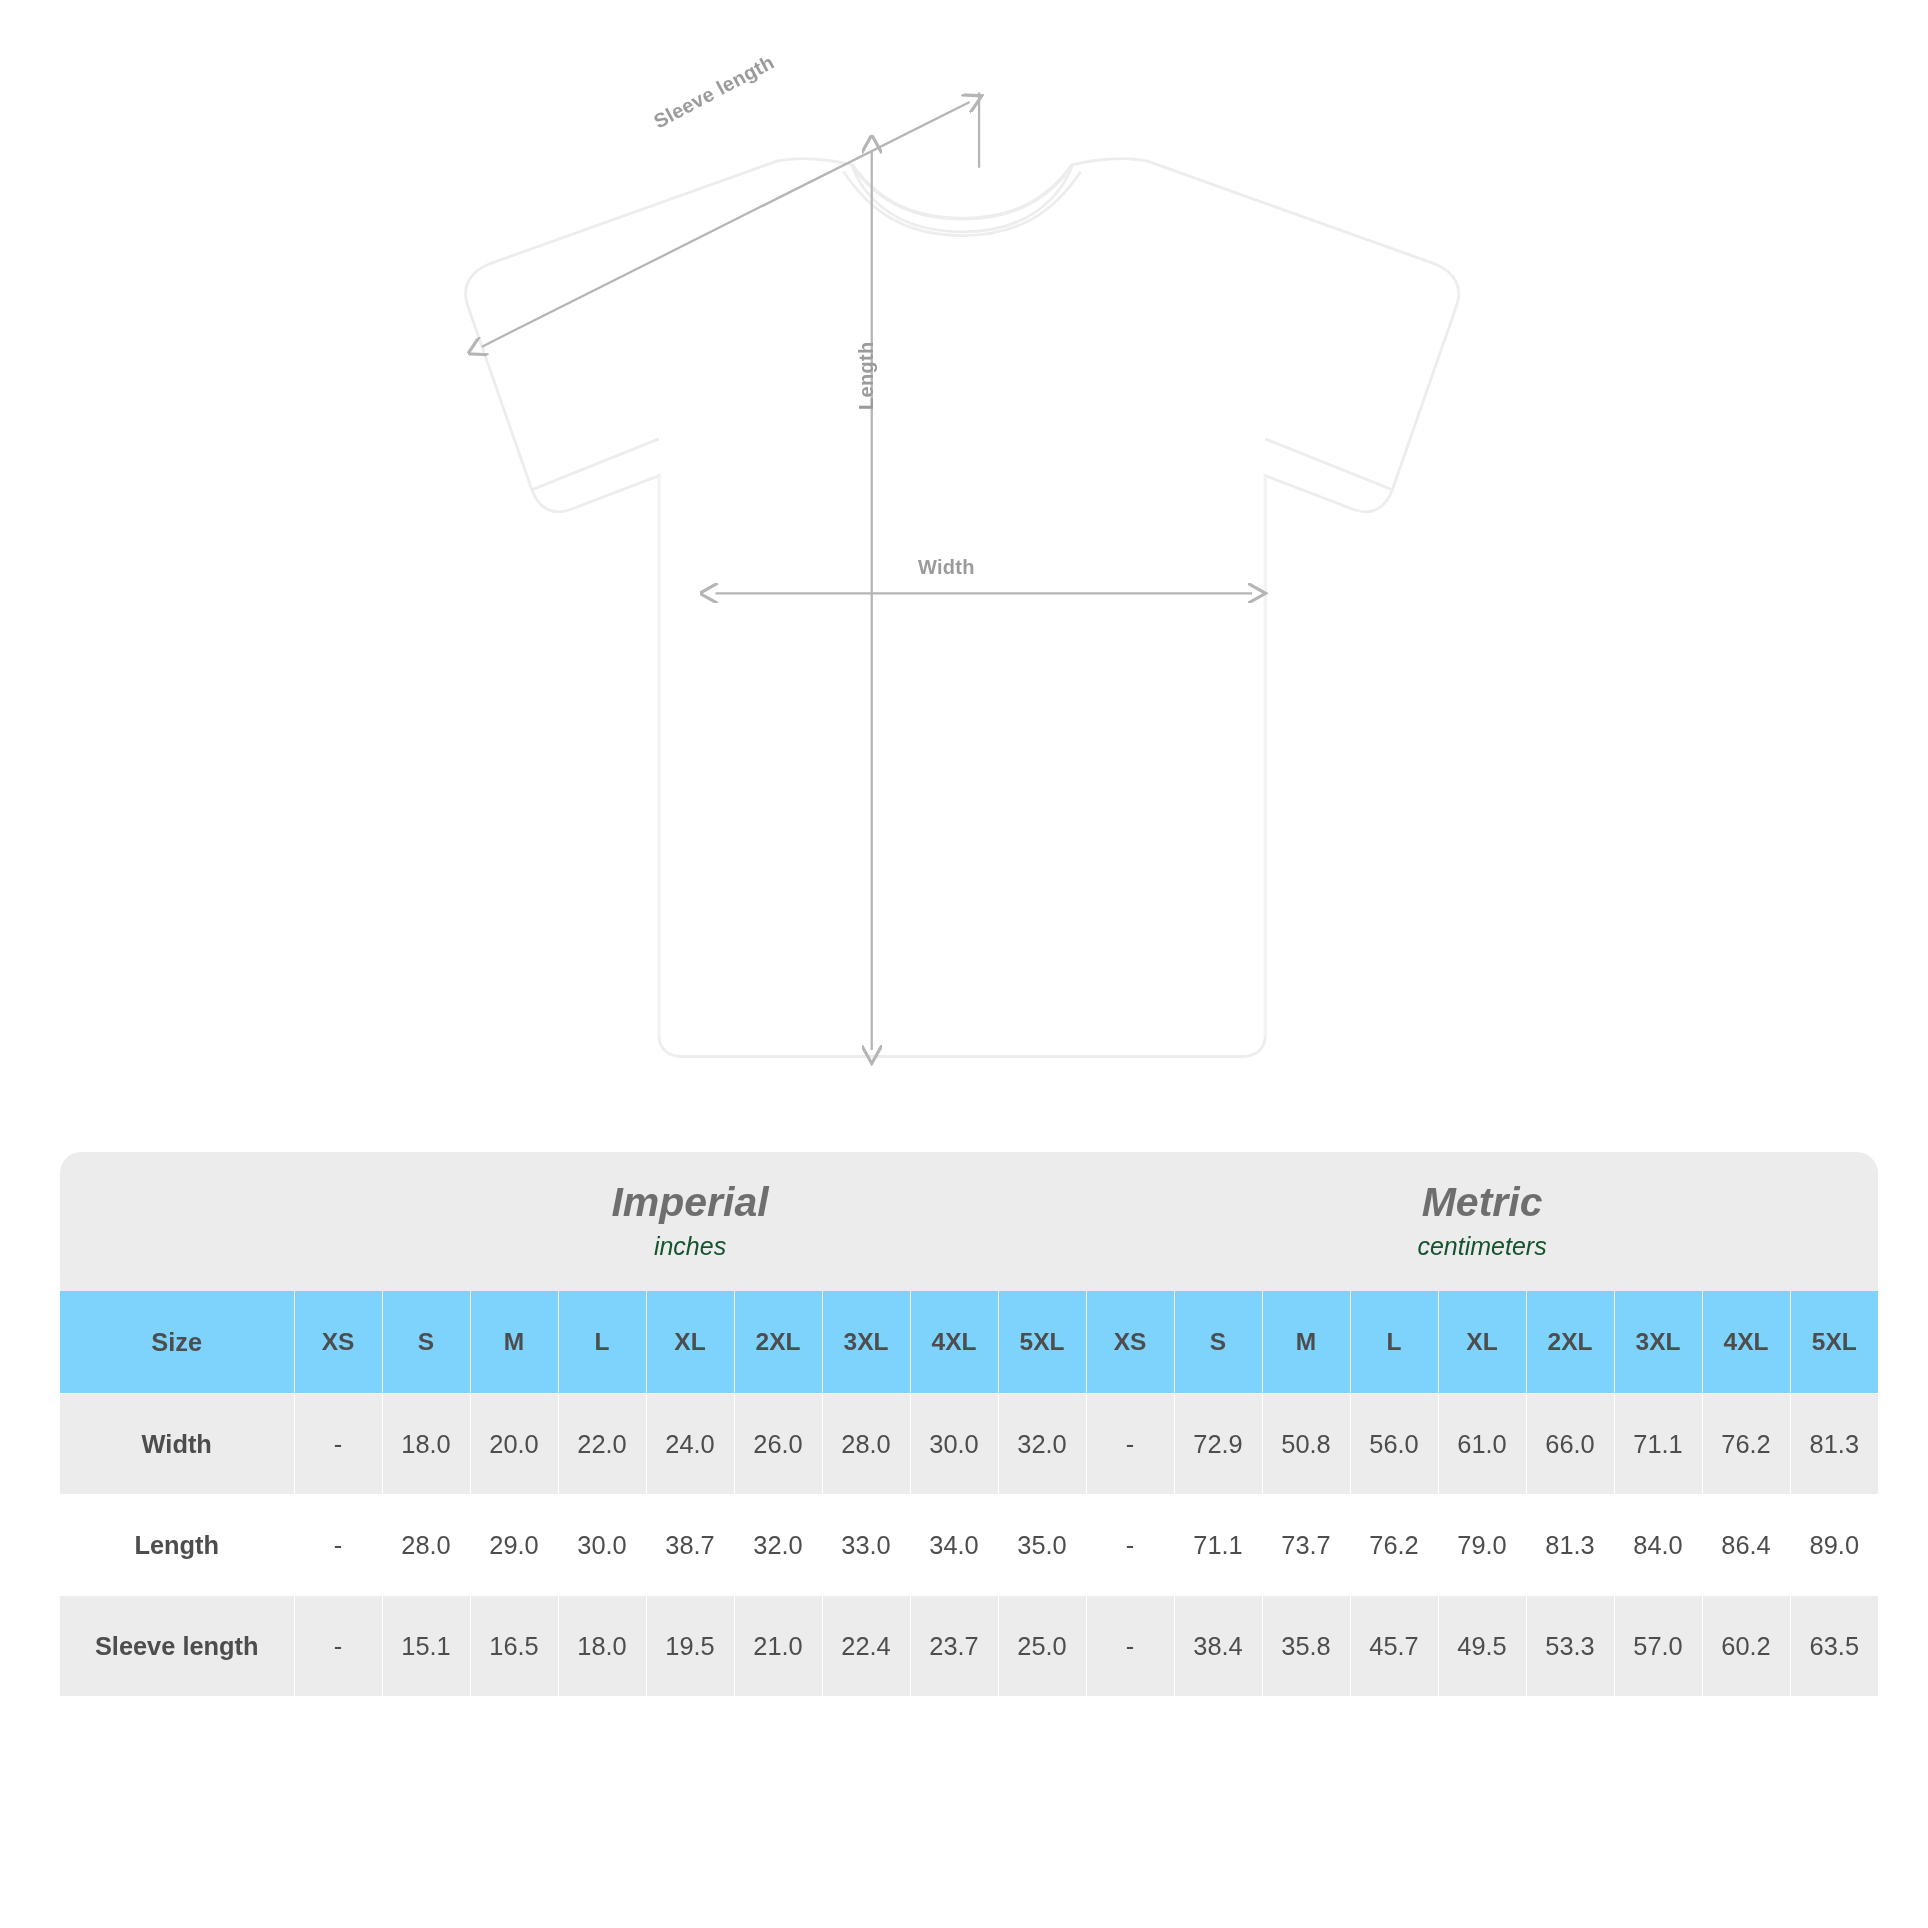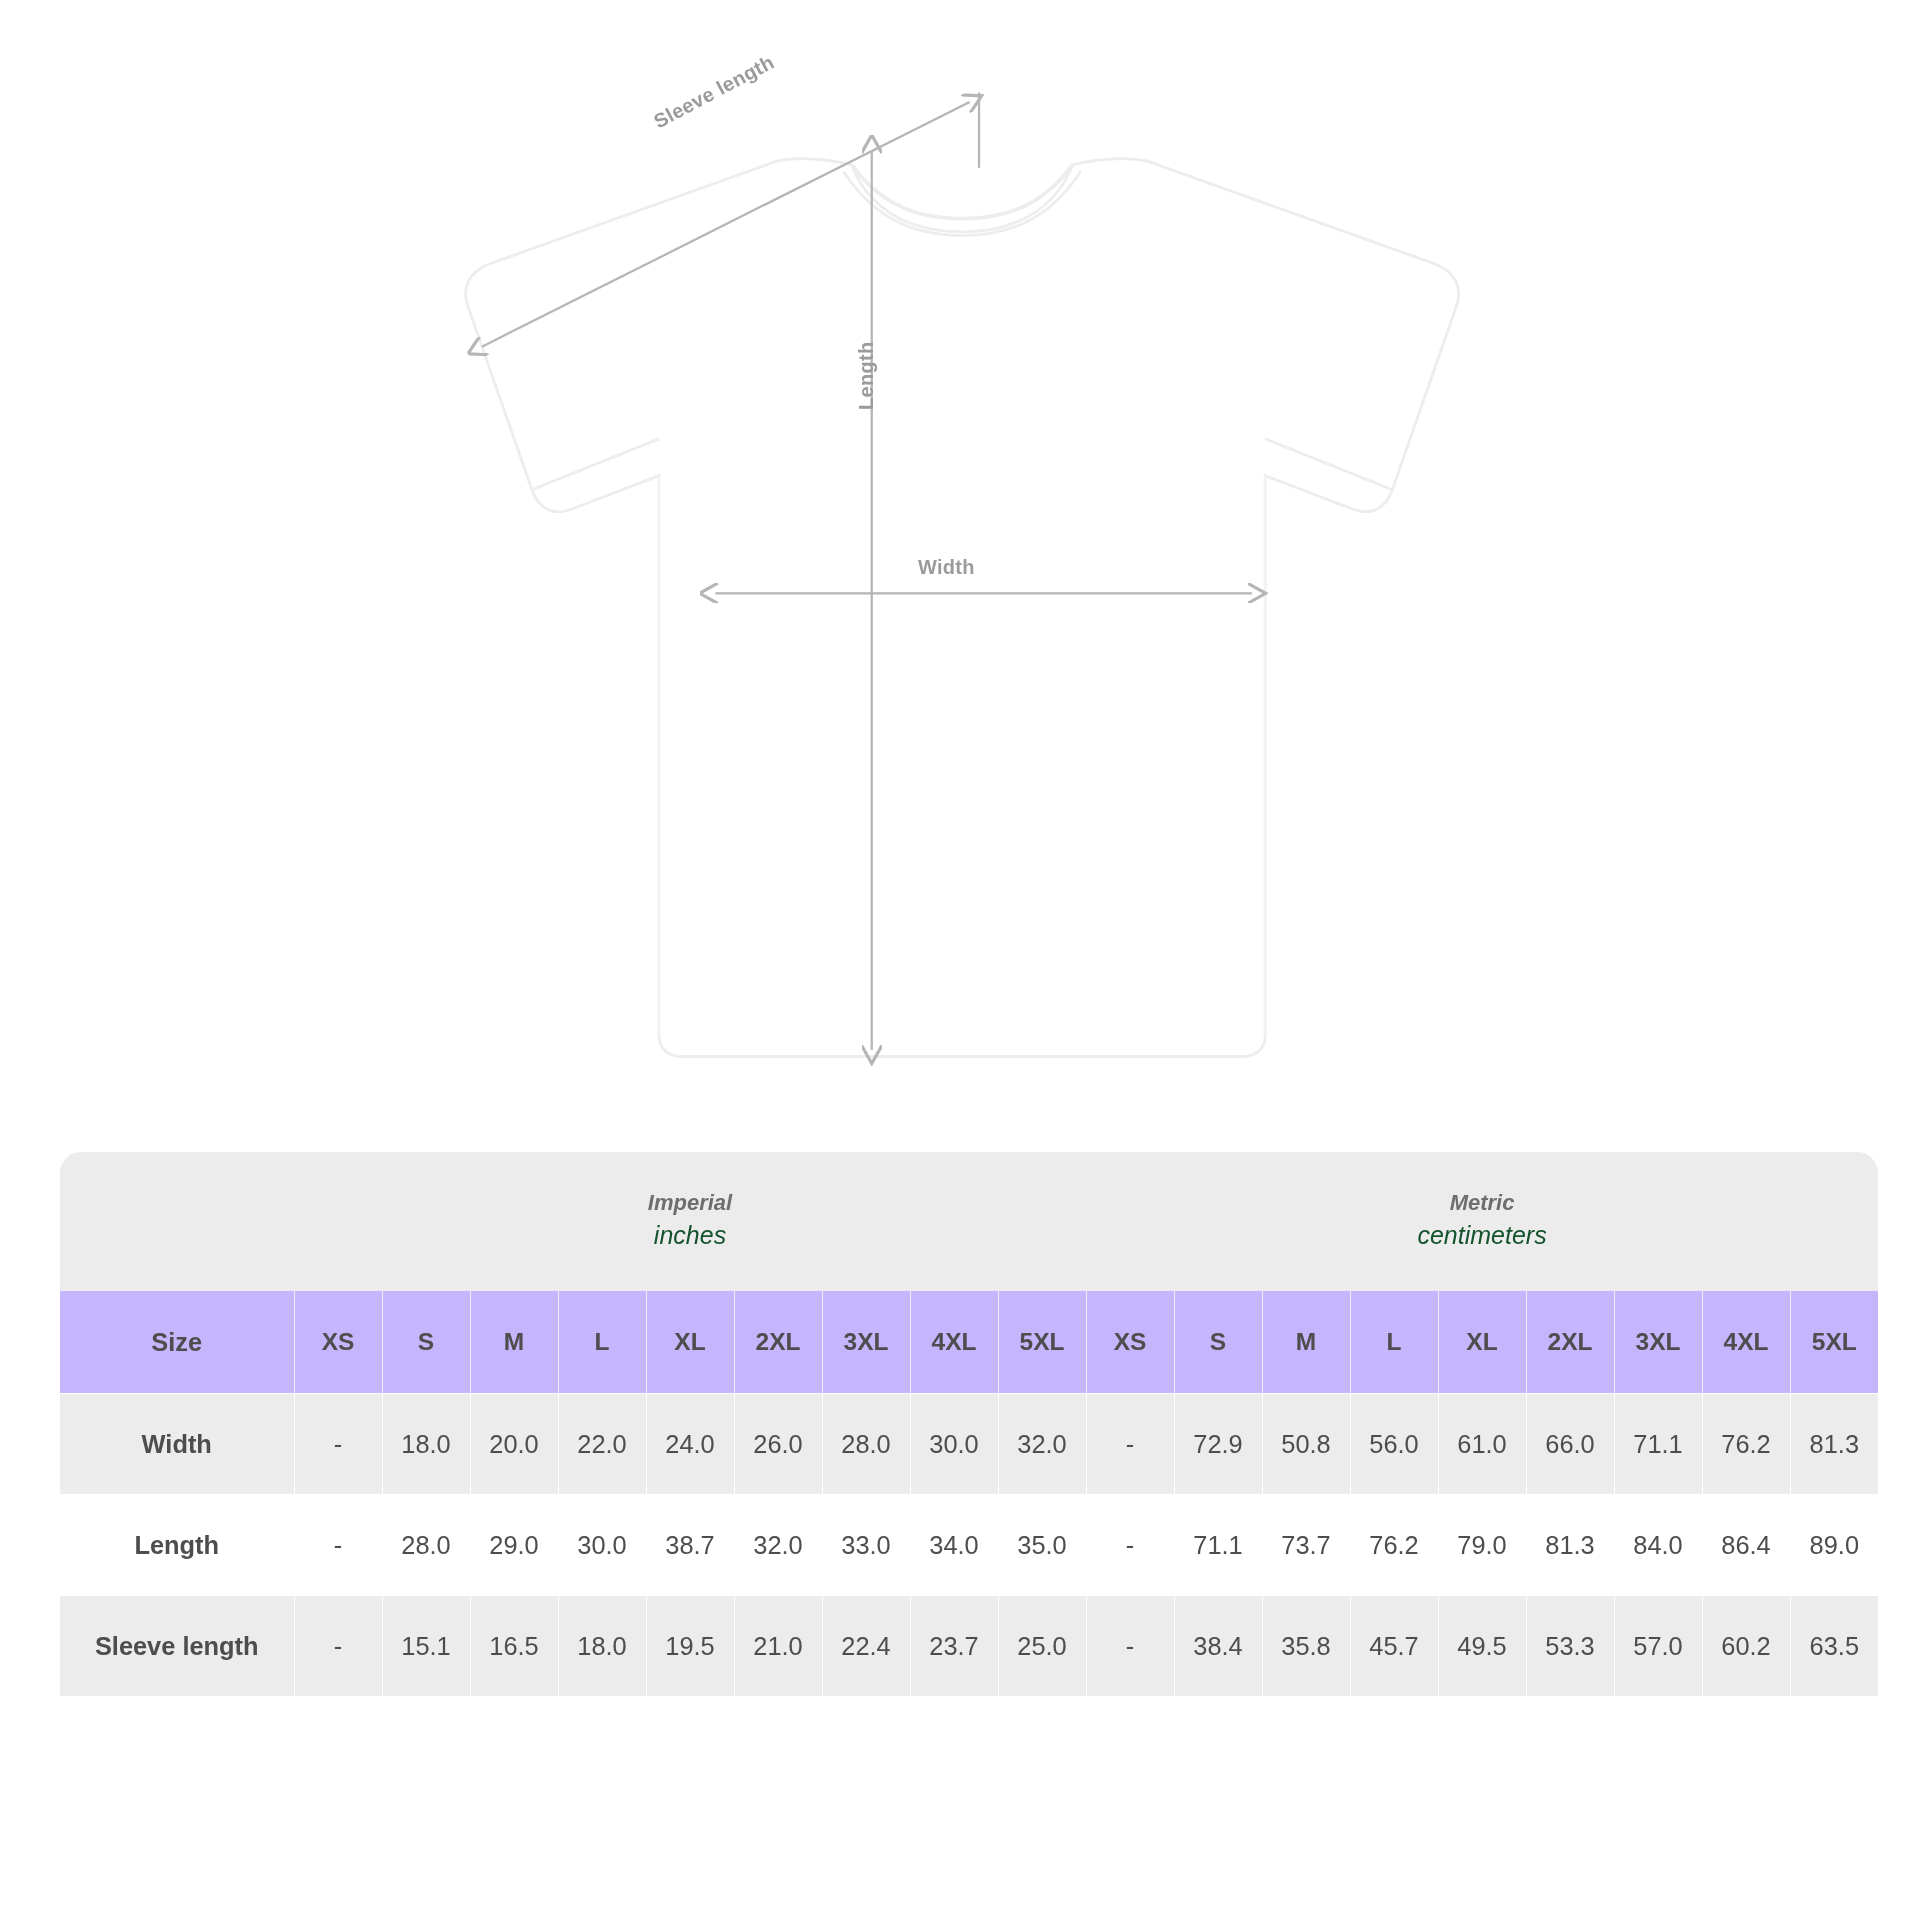--- a/index.html
+++ b/index.html
@@ -97,37 +97,37 @@
     height: 139px;
     border: none;
   }
   .unit-row td.left-cap {
     border-top-left-radius: 21px;
   }
   .unit-row td.right-cap {
     border-top-right-radius: 21px;
   }
   .unit-name {
-    font-size: 22px;
+    font-size: 41px;
     font-weight: bold;
     font-style: italic;
     color: #6e6e6e;
     line-height: 1.25;
   }
   .unit-sub {
     font-size: 25px;
     font-style: italic;
     color: #14532d;
     line-height: 1.5;
   }
 
   
   .head-row td {
     height: 102px;
-    background: #c4b5fd;
+    background: #7dd3fc;
     font-size: 24.5px;
     font-weight: bold;
     color: #4d4d4d;
     border-right: 1.9px solid #ececec;
   }
   .head-row td:last-child { border-right: none; }
   .head-row td.rowhead {
     font-size: 25.4px;
   }
 

